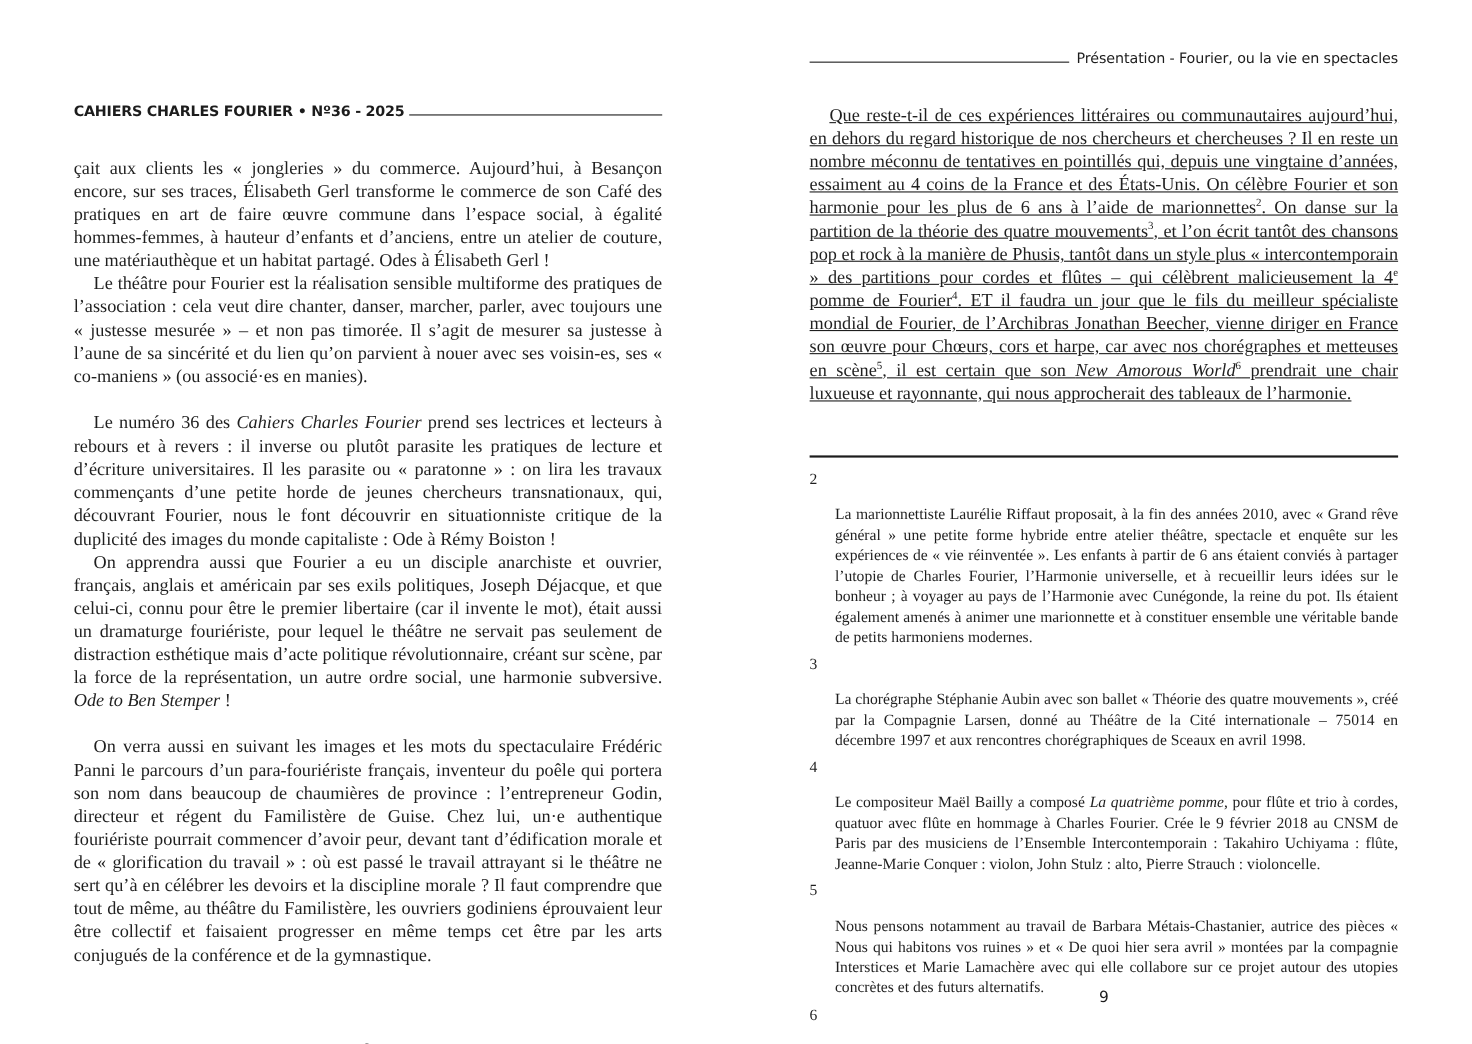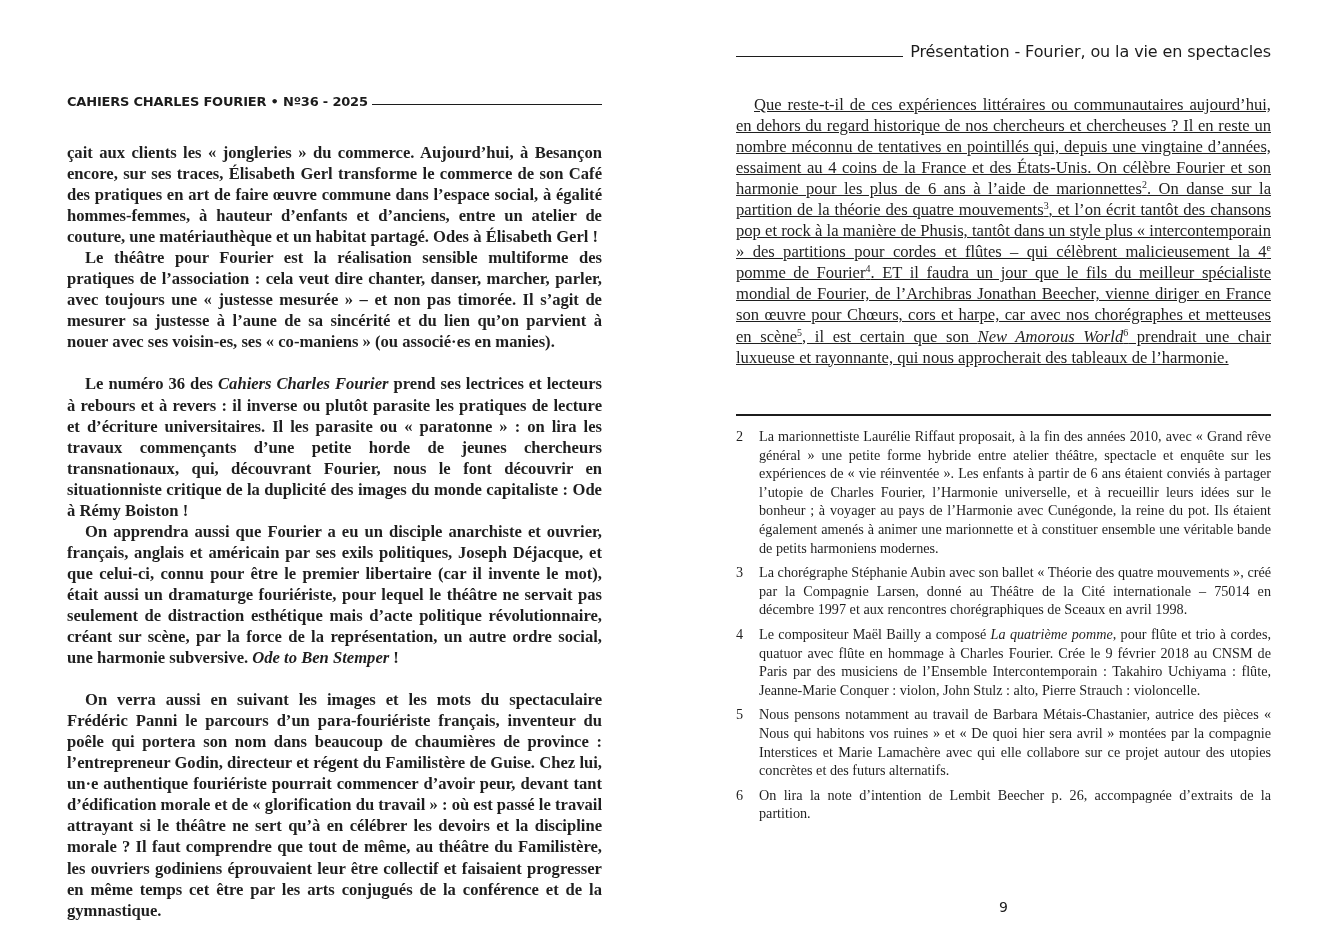--- a/index.html
+++ b/index.html
@@ -8,36 +8,36 @@
   .page-left { left: 0; width: 669px; margin-top: 48px; }
   .page-right { left: 669px; width: 669px; }
 
   .running-head { position: absolute; top: 41px; height: 20px; display: flex; align-items: flex-end; font-family: "DejaVu Sans", sans-serif; font-size: 13px; color: #1c1c1c; white-space: nowrap; }
   .page-left .running-head { left: 67px; width: 535px; }
   .page-right .running-head { left: 67px; width: 535px; }
   .rh-title { font-weight: bold; letter-spacing: -0.2px; }
   .rh-rule { flex: 1; border-bottom: 1.3px solid #1c1c1c; margin-bottom: 4px; }
   .page-left .rh-rule { margin-left: 4px; }
   .page-right .rh-rule { margin-right: 7px; }
-  .rh-section { font-size: 16px; letter-spacing: -0.1px; text-align: center; }
+  .rh-section { font-size: 13px; letter-spacing: -0.1px; text-align: center; }
 
   .body-text { position: absolute; font-family: "Liberation Serif", serif; font-size: 16.6px; line-height: 21.05px; text-align: justify; hyphens: none; }
-  .page-left .body-text { left: 67px; top: 94px; width: 535px; font-weight: bold; }
+  .page-left .body-text { left: 67px; top: 94px; width: 535px; }
   .page-right .body-text { left: 67px; top: 94px; width: 535px; text-decoration: underline; }
   .body-text p { margin: 0; text-indent: 18px; }
   .body-text p.noindent { text-indent: 0; }
   .body-text p.gap { margin-top: 21px; }
   .body-text em { font-style: italic; }
   sup { font-size: 0.6em; line-height: 0; vertical-align: 0.65em; }
 
   .fn-rule { position: absolute; left: 67px; top: 414px; width: 535px; border-top: 2px solid #1c1c1c; }
   .footnotes { position: absolute; left: 67px; top: 427px; width: 535px; font-family: "Liberation Serif", serif; font-size: 14.2px; line-height: 18.6px; }
   .footnote { display: flex; margin-bottom: 6px; }
   .fn-num { width: 23px; flex: 0 0 23px; }
-  .fn-text { flex: 1; text-align: justify; }
+  .fn-text { flex: 1; text-align: justify; margin-top: 32px; }
 
   .folio { position: absolute; top: 899px; font-family: "DejaVu Sans", sans-serif; font-size: 14px; color: #1c1c1c; }
   .page-left .folio { left: 329px; }
   .page-right .folio { left: 330px; }
 </style>
 </head>
 <body>
 
 <div class="page page-left">
   <div class="running-head">

